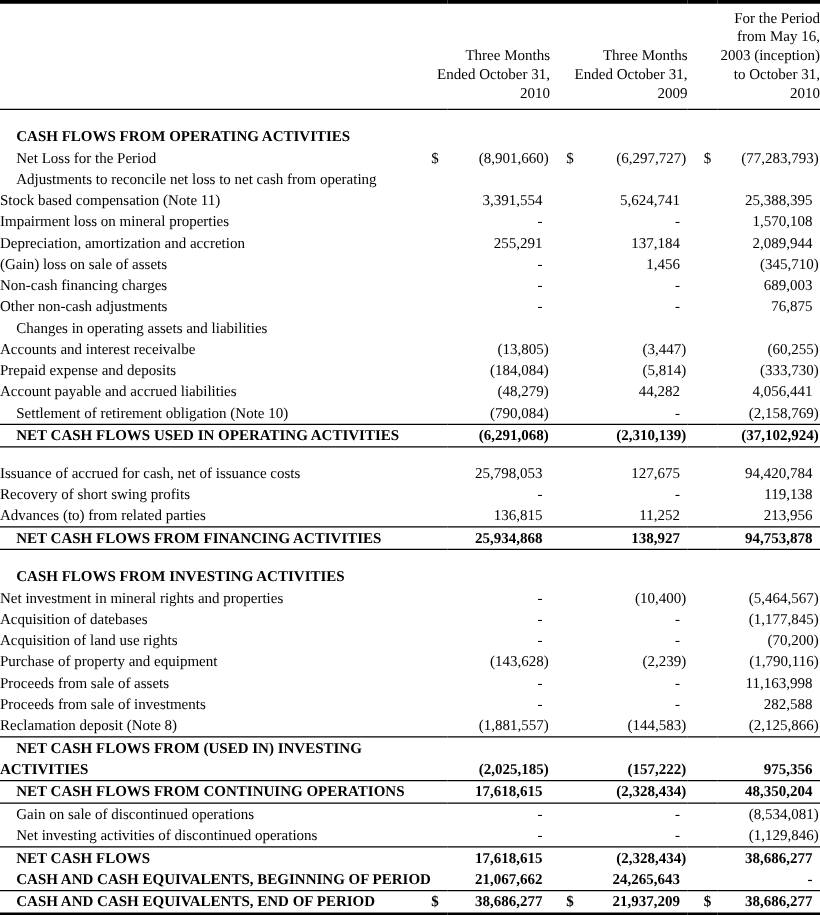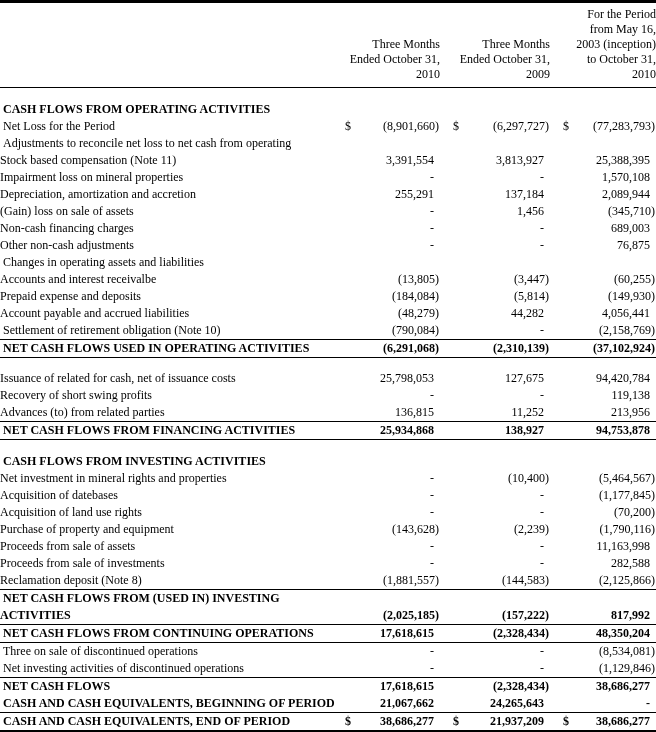--- a/index.html
+++ b/index.html
@@ -37,21 +37,21 @@
     border-bottom: 1.5px solid #000;
   }
 
   tbody td {
     height: 17px;
     line-height: 17px;
     padding: 0;
     vertical-align: bottom;
     overflow: visible;
   }
-  td.lab { padding-left: 3px; white-space: nowrap; }
+  td.lab { padding-left: 13px; white-space: nowrap; }
   td.lab.ind { padding-left: 0; }
   td.dol { text-align: left; padding-left: 13px; }
   td.val { text-align: right; padding-right: 6px; white-space: nowrap; }
   td.val .neg { margin-right: -5px; }
 
   tr.section td { font-weight: bold; }
   tr.total td { font-weight: bold; }
   tr.bt td { border-top: 1.5px solid #000; }
   tr.bb td { border-bottom: 1.5px solid #000; }
   tr.thick td { border-bottom: 5px solid #000; }
@@ -116,21 +116,21 @@
           <td class="dol"></td>
           <td class="val"></td>
           <td class="dol"></td>
           <td class="val"></td>
         </tr>
         <tr class="item">
           <td class="lab ind">Stock based compensation (Note 11)</td>
           <td class="dol"></td>
           <td class="val"><span>3,391,554</span></td>
           <td class="dol"></td>
-          <td class="val"><span>3,813,927</span></td>
+          <td class="val"><span>5,624,741</span></td>
           <td class="dol"></td>
           <td class="val"><span>25,388,395</span></td>
         </tr>
         <tr class="item">
           <td class="lab ind">Impairment loss on mineral properties</td>
           <td class="dol"></td>
           <td class="val"><span>-</span></td>
           <td class="dol"></td>
           <td class="val"><span>-</span></td>
           <td class="dol"></td>
@@ -190,21 +190,21 @@
           <td class="dol"></td>
           <td class="val"><span class="neg">(60,255)</span></td>
         </tr>
         <tr class="item">
           <td class="lab ind">Prepaid expense and deposits</td>
           <td class="dol"></td>
           <td class="val"><span class="neg">(184,084)</span></td>
           <td class="dol"></td>
           <td class="val"><span class="neg">(5,814)</span></td>
           <td class="dol"></td>
-          <td class="val"><span class="neg">(149,930)</span></td>
+          <td class="val"><span class="neg">(333,730)</span></td>
         </tr>
         <tr class="item">
           <td class="lab ind">Account payable and accrued liabilities</td>
           <td class="dol"></td>
           <td class="val"><span class="neg">(48,279)</span></td>
           <td class="dol"></td>
           <td class="val"><span>44,282</span></td>
           <td class="dol"></td>
           <td class="val"><span>4,056,441</span></td>
         </tr>
@@ -223,21 +223,21 @@
           <td class="val"><span class="neg">(6,291,068)</span></td>
           <td class="dol"></td>
           <td class="val"><span class="neg">(2,310,139)</span></td>
           <td class="dol"></td>
           <td class="val"><span class="neg">(37,102,924)</span></td>
         </tr>
         <tr class="blank">
           <td colspan="7"></td>
         </tr>
         <tr class="item">
-          <td class="lab ind">Issuance of related for cash, net of issuance costs</td>
+          <td class="lab ind">Issuance of accrued for cash, net of issuance costs</td>
           <td class="dol"></td>
           <td class="val"><span>25,798,053</span></td>
           <td class="dol"></td>
           <td class="val"><span>127,675</span></td>
           <td class="dol"></td>
           <td class="val"><span>94,420,784</span></td>
         </tr>
         <tr class="item">
           <td class="lab ind">Recovery of short swing profits</td>
           <td class="dol"></td>
@@ -349,33 +349,33 @@
           <td class="dol"></td>
           <td class="val"></td>
         </tr>
         <tr class="total bb">
           <td class="lab ind">ACTIVITIES</td>
           <td class="dol"></td>
           <td class="val"><span class="neg">(2,025,185)</span></td>
           <td class="dol"></td>
           <td class="val"><span class="neg">(157,222)</span></td>
           <td class="dol"></td>
-          <td class="val"><span>817,992</span></td>
+          <td class="val"><span>975,356</span></td>
         </tr>
         <tr class="total bb">
           <td class="lab">NET CASH FLOWS FROM CONTINUING OPERATIONS</td>
           <td class="dol"></td>
           <td class="val"><span>17,618,615</span></td>
           <td class="dol"></td>
           <td class="val"><span class="neg">(2,328,434)</span></td>
           <td class="dol"></td>
           <td class="val"><span>48,350,204</span></td>
         </tr>
         <tr class="item">
-          <td class="lab">Three on sale of discontinued operations</td>
+          <td class="lab">Gain on sale of discontinued operations</td>
           <td class="dol"></td>
           <td class="val"><span>-</span></td>
           <td class="dol"></td>
           <td class="val"><span>-</span></td>
           <td class="dol"></td>
           <td class="val"><span class="neg">(8,534,081)</span></td>
         </tr>
         <tr class="item">
           <td class="lab">Net investing activities of discontinued operations</td>
           <td class="dol"></td>

